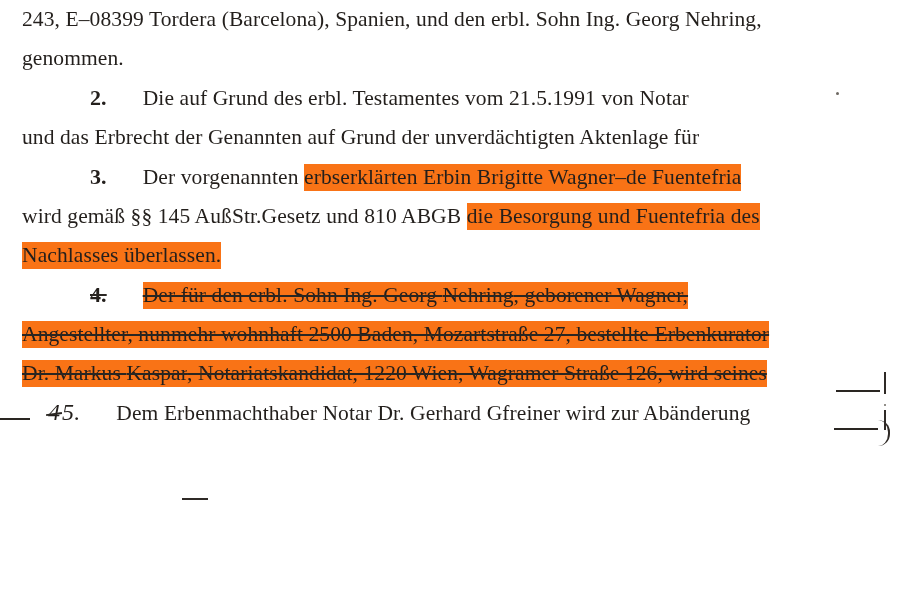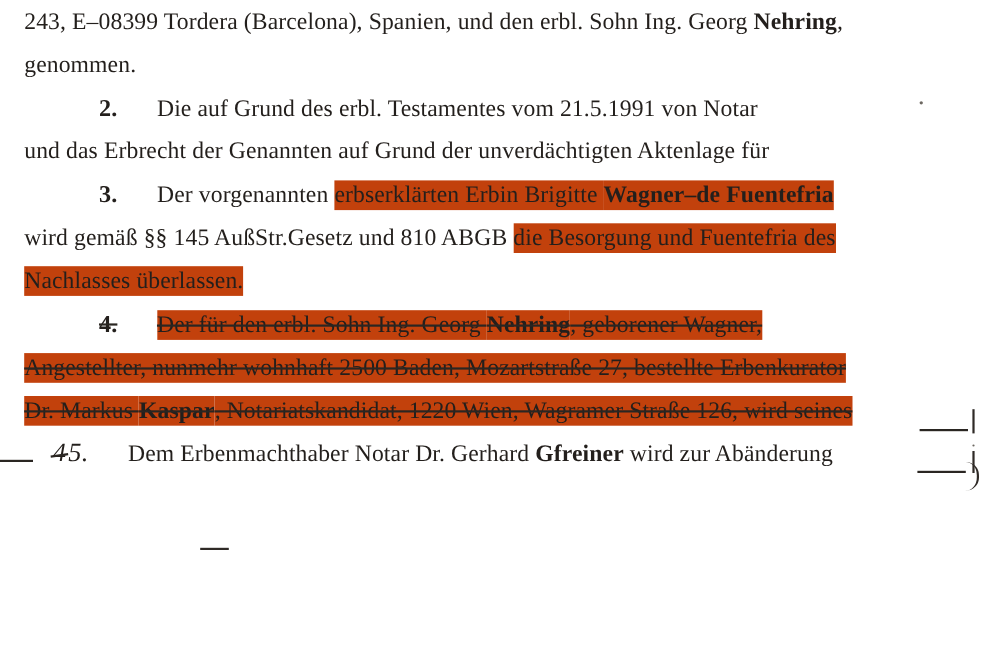--- a/index.html
+++ b/index.html
@@ -20,27 +20,27 @@
     height: 600px;
     box-sizing: border-box;
     padding: 0 38px 0 22px;
   }
   .line {
     font-size: 21.5px;
     line-height: 39px;
     white-space: nowrap;
     letter-spacing: 0.1px;
   }
-  .b { font-weight: bold; }
+  .b { font-weight: normal; }
   .num {
     font-weight: bold;
     font-size: 22px;
   }
   .hl {
-    background: #c2410c;
+    background: #f97316;
     padding: 1px 0 2px 0;
     box-decoration-break: clone;
     -webkit-box-decoration-break: clone;
   }
   .strike {
     text-decoration: line-through;
     text-decoration-thickness: 1.6px;
     text-decoration-color: #2a2622;
   }
   .indent { display: inline-block; width: 68px; }

